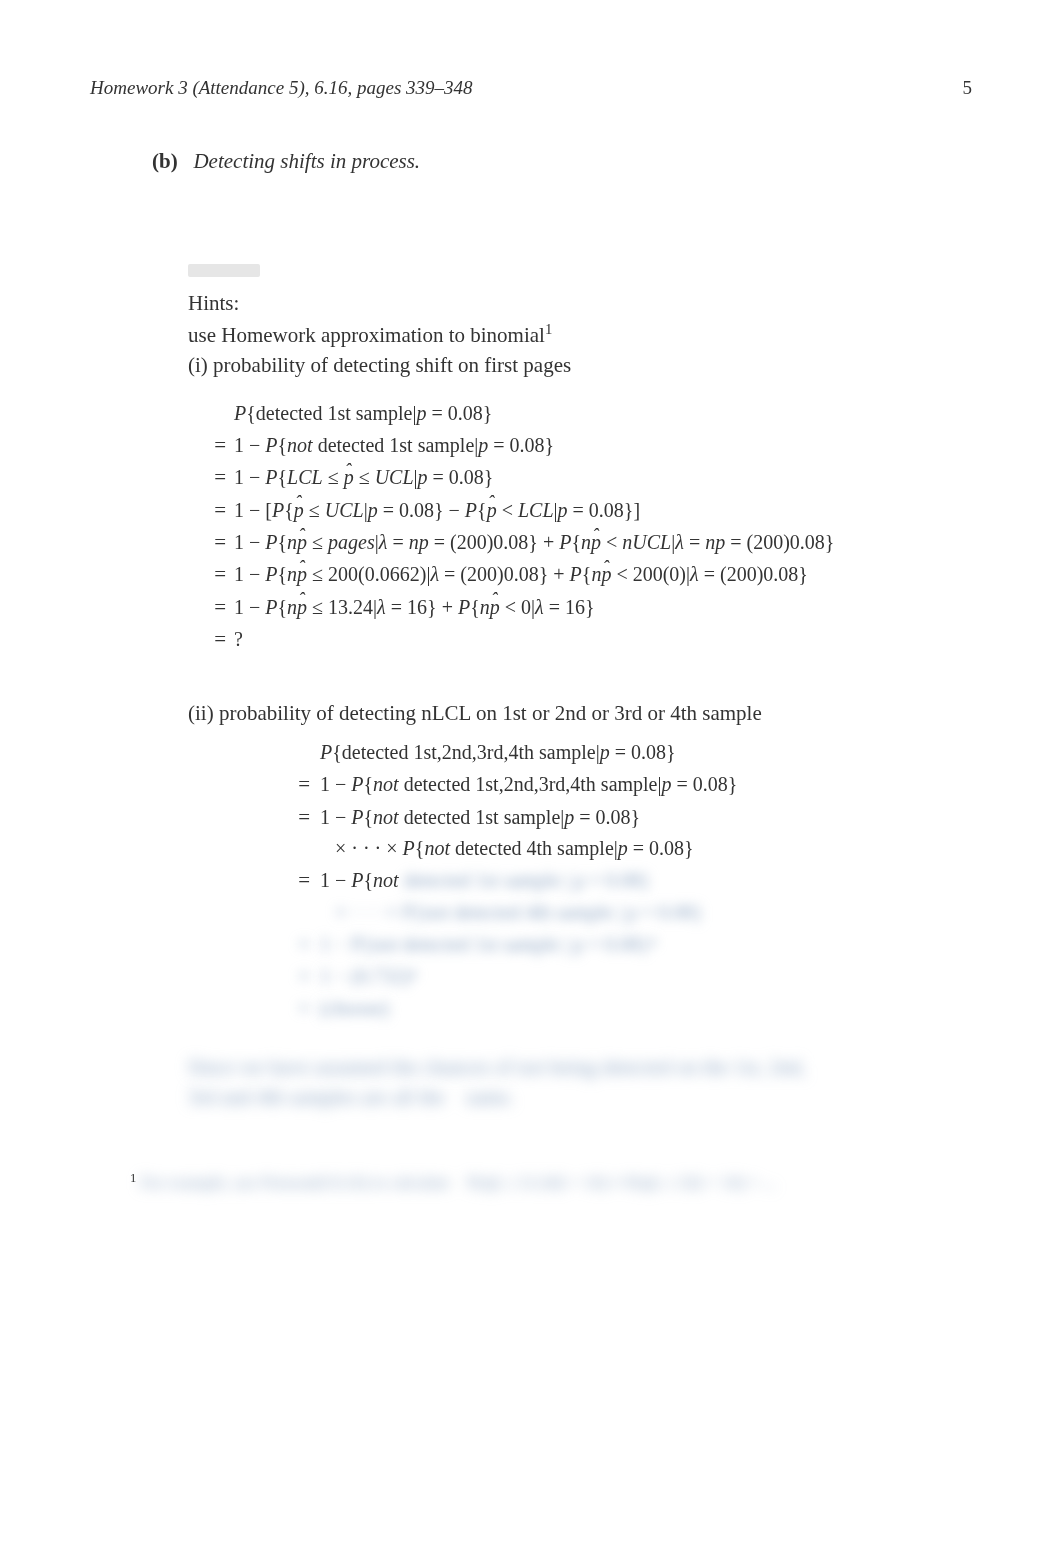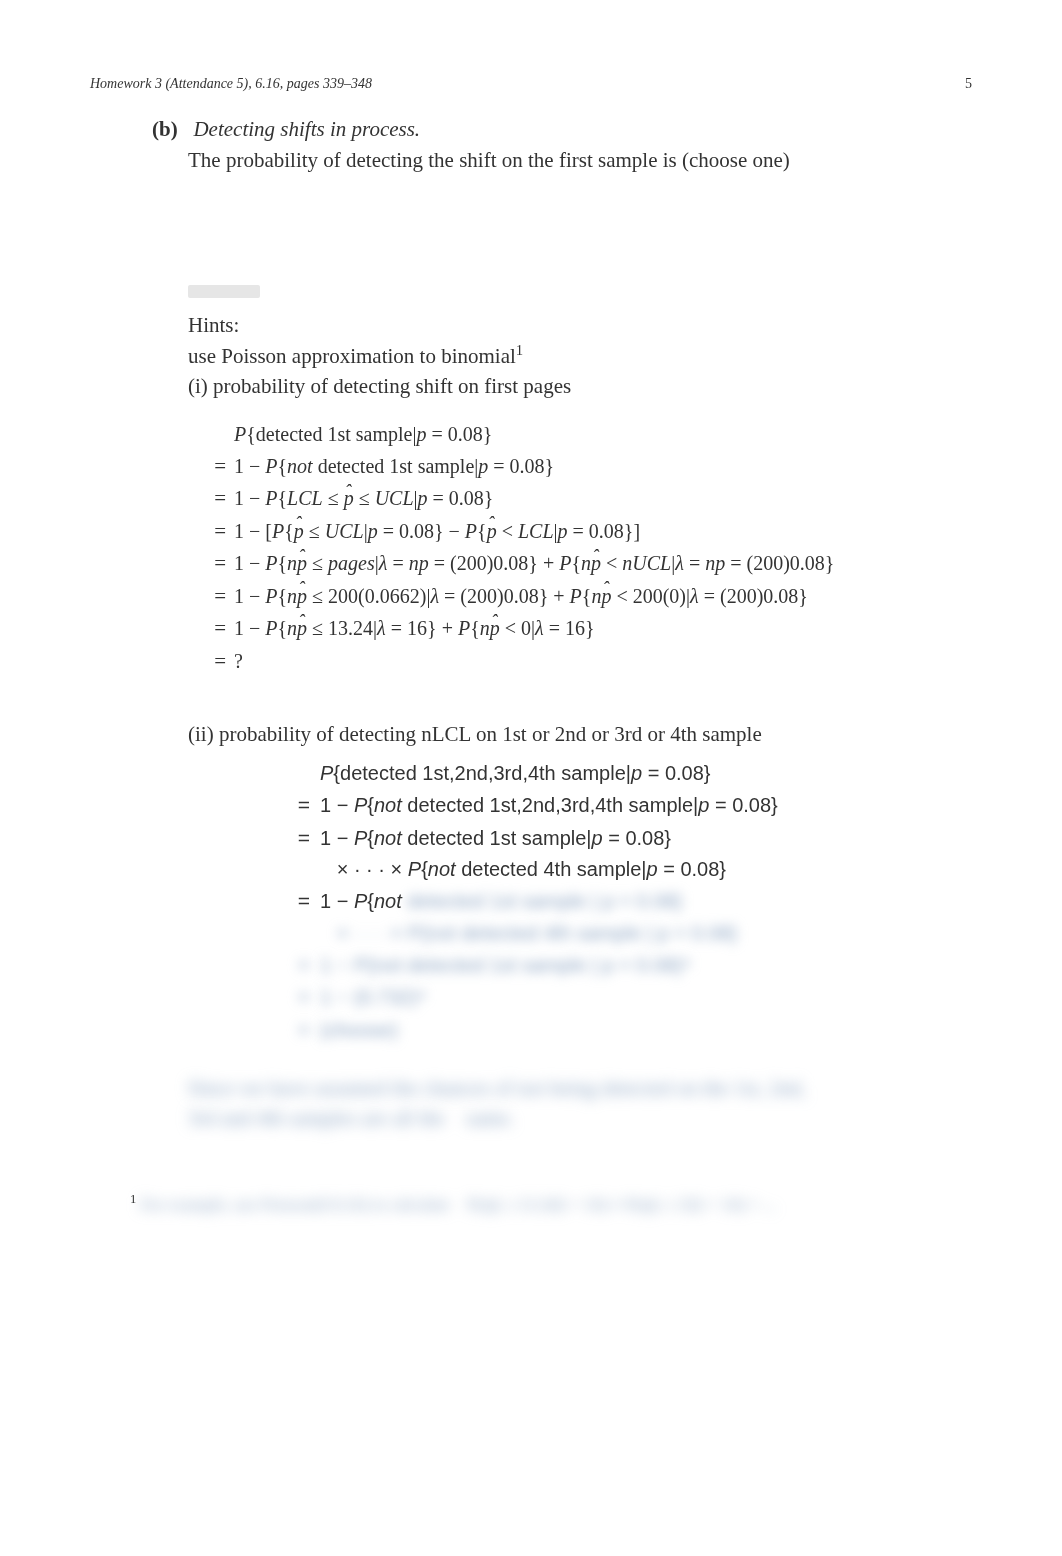--- a/index.html
+++ b/index.html
@@ -13,27 +13,27 @@
     font-size: 21px;
     line-height: 1.45;
   }
   .page {
     padding: 74px 90px 60px 90px;
   }
   .header {
     display: flex;
     justify-content: space-between;
     font-style: italic;
-    font-size: 14px;
-    margin-bottom: 20px;
+    font-size: 19px;
+    margin-bottom: 44px;
   }
   .page-number { font-style: normal; }
   .item-block {
     margin-left: 62px;
-    margin-bottom: 102px;
+    margin-bottom: 80px;
   }
   .item-label {
     font-weight: bold;
     display: inline;
   }
   .item-title {
     font-style: italic;
     display: inline;
   }
   .indented {
@@ -53,21 +53,21 @@
     white-space: nowrap;
   }
   .math-block .row { display: flex; align-items: baseline; margin: 2px 0; }
   .math-block .eqcol { width: 30px; text-align: right; padding-right: 8px; font-size: 21px; }
   .math-block .rhs { flex: 1; }
   .section-label {
     margin-left: 98px;
     margin-bottom: 10px;
   }
   .math-block2 {
-    font-family: Liberation Sans, sans-serif;
+    font-family: Liberation Serif, serif;
     margin-left: 200px;
     font-size: 20px;
     white-space: nowrap;
   }
   .math-block2 .row { display: flex; align-items: baseline; margin: 2px 0; }
   .math-block2 .eqcol { width: 30px; text-align: right; padding-right: 10px; font-size: 21px; }
   .blur {
     filter: blur(6px);
     color: #8aa3c2;
     user-select: none;
@@ -114,29 +114,28 @@
   <div class="header">
     <span>Homework 3 (Attendance 5), 6.16, pages 339–348</span>
     <span class="page-number">5</span>
   </div>
 
   <div class="item-block">
     <span class="item-label">(b)</span>
     <span>&nbsp;</span>
     <span class="item-title">Detecting shifts in process.</span>
     <div class="indented">
-      <div>The probability of detecting the shift on the first sample is (choose one)</div>
     </div>
   </div>
 
   <div class="hints-block">
     <div style="margin-bottom:2px;"><span class="redacted w1"></span></div>
     <div>Hints:</div>
     <div>
-      <span>use Poisson approximation to binomial</span><span class="sup">1</span>
+      <span>use Homework approximation to binomial</span><span class="sup">1</span>
     </div>
     <div>(i) probability of detecting shift on first pages</div>
   </div>
 
   <div class="math-block">
     <div class="row">
         <span class="eqcol"></span>
         <span class="rhs"><span class="it">P</span>{detected 1st sample|<span class="it">p</span> = 0.08}</span>
       </div>
     <div class="row">

